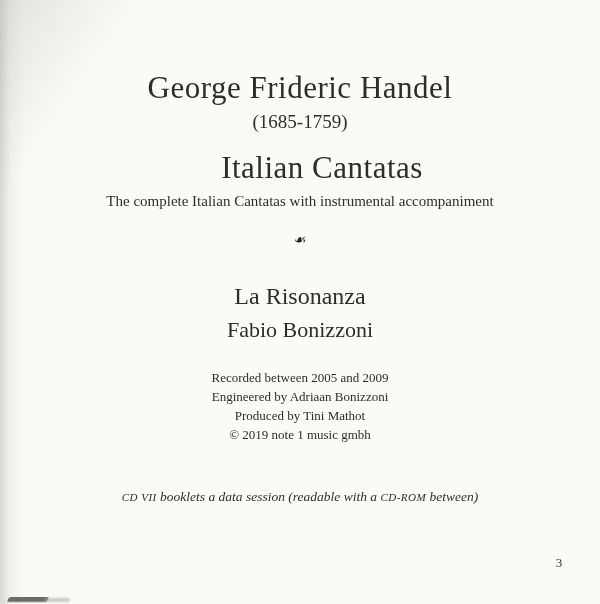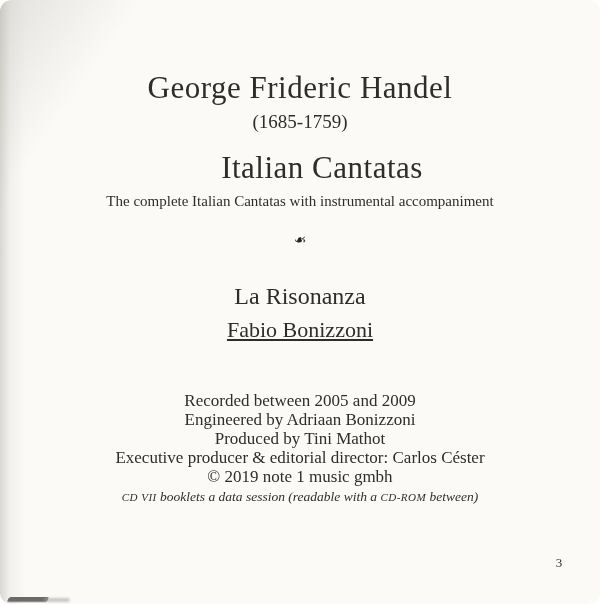--- a/index.html
+++ b/index.html
@@ -1,37 +1,37 @@
 <!DOCTYPE html>
 <html style="--paper: #fbfaf7; --ink: #2f2d2b;"><head>
 <meta charset="utf-8">
 <style>
   :root { --paper:#fbfaf7; --ink:#2f2d2b; }
-  * { margin:0; padding:0; box-sizing:border-box;border-radius:11px; }
+  * { margin:0; padding:0; box-sizing:border-box; }
   html,body { width:600px; height:604px; }
   body { font-family:"Liberation Serif","DejaVu Serif",serif; background:#fff; }
   .page {
     position:relative; width:600px; height:604px; overflow:hidden;
     color:var(--ink);
     background:
       linear-gradient(90deg, rgba(168,166,160,0.42) 0px, rgba(200,198,192,0.18) 10px, rgba(251,250,247,0) 26px),
       linear-gradient(125deg, rgba(170,168,162,0.30) 0%, rgba(251,250,247,0) 14%),
       var(--paper);
     text-align:center;
   }
   .abs { position:absolute; left:0; width:100%; }
   .main-title   { top:70px;  font-size:31px; letter-spacing:0.5px; }
   .dates        { top:111px; font-size:19px; }
   .work-title   { top:150px; font-size:31px; letter-spacing:0.5px;padding-left:44px; }
   .work-sub     { top:193px; font-size:15px; }
   .ornament     { top:231px; font-size:15px; color:#232220; }
   .ornament span{ display:inline-block; transform:scaleX(-1); }
   .ensemble     { top:283px; font-size:24px; }
-  .director     { top:317px; font-size:22px;text-decoration:underline; }
-  .credits      { top:391px; font-size:17px; line-height:19px; }
+  .director     { top:317px; font-size:22px; }
+  .credits      { top:368px; font-size:13px; line-height:19px; }
   .footnote     { top:488px; font-size:13.5px; line-height:18.5px; font-style:italic; }
   .sc           { font-size:0.82em; letter-spacing:0.04em;text-align:right; }
   .page-number  { position:absolute; top:555px; left:549px; width:20px; font-size:13px; text-align:center; }
   .scan-artifact{
     position:absolute; left:8px; top:597px; width:40px; height:5px;
     background:#54524e; opacity:0.85; border-radius:2px;
     transform:skewX(-25deg); filter:blur(0.7px);
   }
   .scan-artifact-light{
     position:absolute; left:44px; top:598px; width:26px; height:4px;
@@ -56,21 +56,20 @@
   </div>
 
   <div class="abs ensemble">La Risonanza</div>
 
   <div class="abs director">Fabio Bonizzoni</div>
 
   <div class="abs credits">
     <div>Recorded between 2005 and 2009</div>
     <div>Engineered by Adriaan Bonizzoni</div>
     <div>Produced by Tini Mathot</div>
-    <div>Executive producer &amp; editorial director: Carlos Céster</div>
     <div>© 2019 note 1 music gmbh</div>
   </div>
 
   <div class="abs footnote">
     <div>
       <span class="sc">CD VII</span><span> booklets a data session (readable with a </span><span class="sc">CD-ROM</span><span> between)</span>
     </div>
   </div>
 
   <div class="page-number">3</div>

